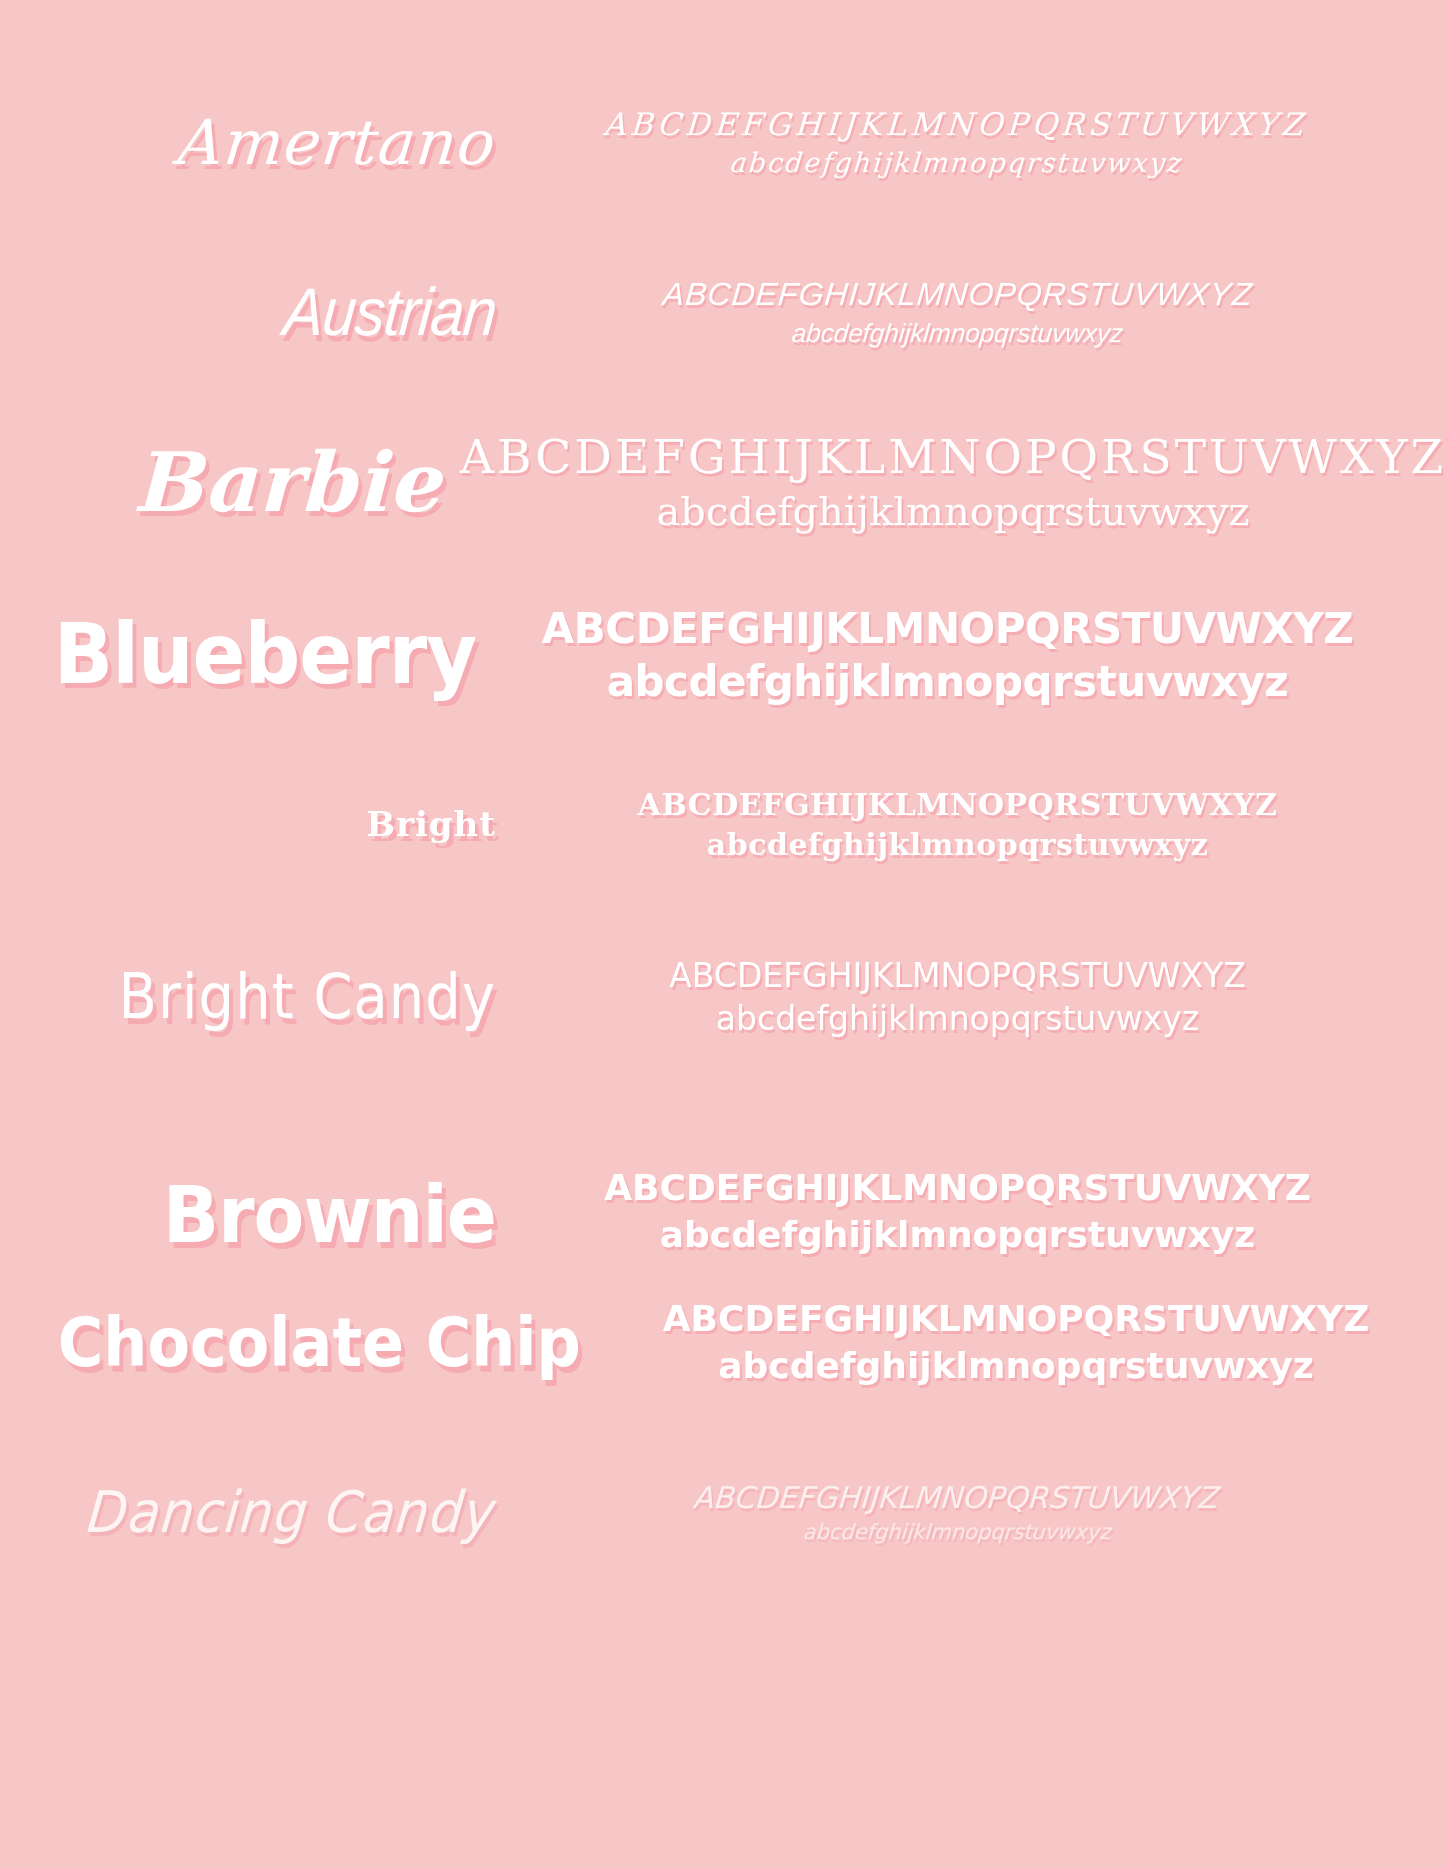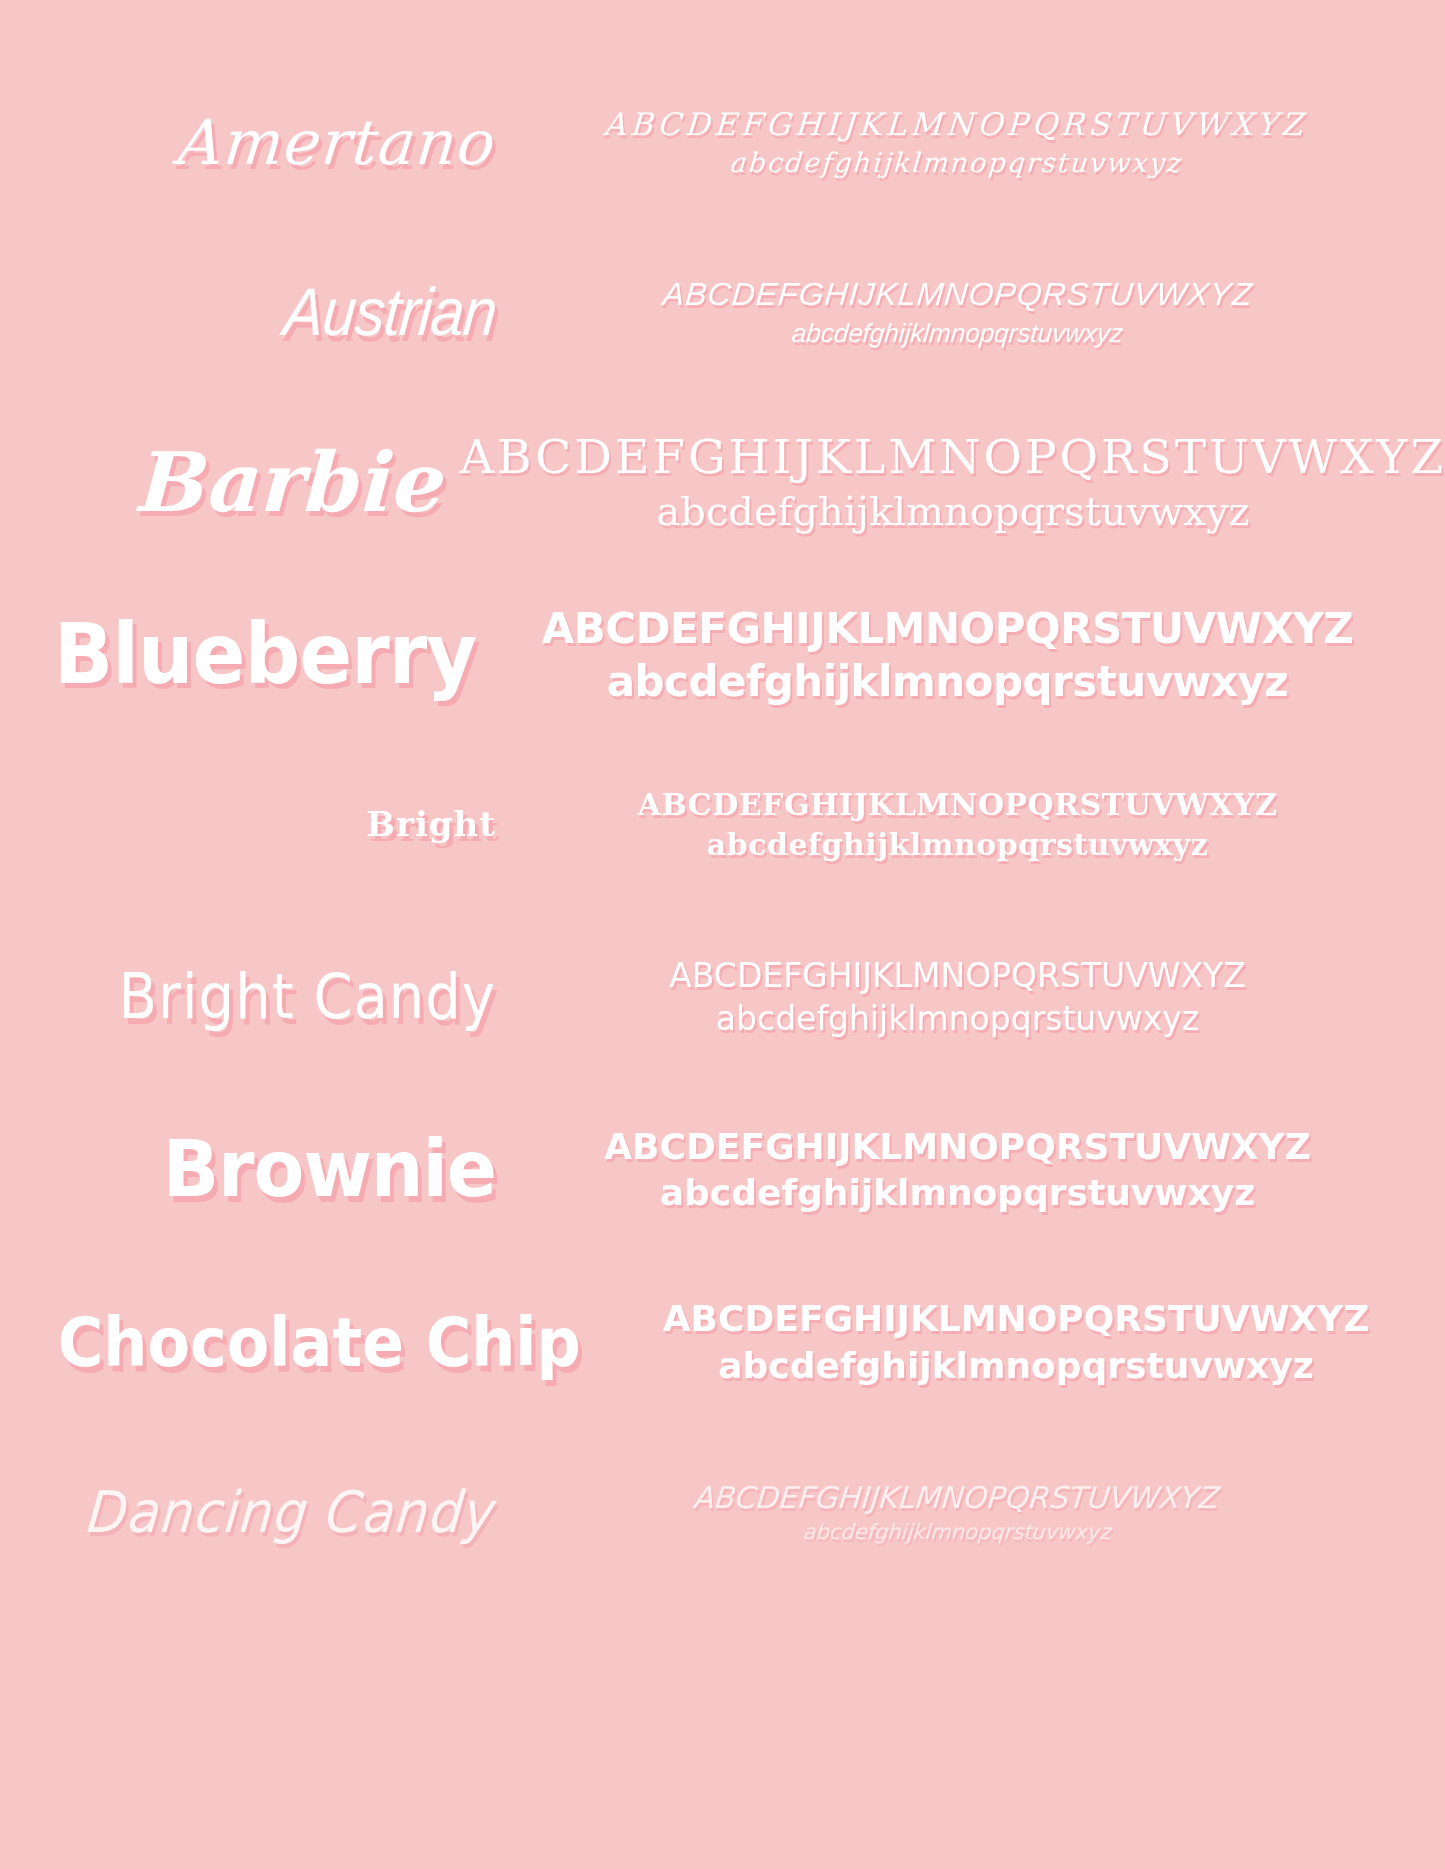--- a/index.html
+++ b/index.html
@@ -194,21 +194,21 @@
     letter-spacing: 0px;
   }
   #row-brightcandy .alpha-lower {
     font-family: "DejaVu Sans", sans-serif;
     font-weight: 400;
     font-size: 33px;
     letter-spacing: 0px;
   }
 
   
-  #row-brownie { height: 170px; }
+  #row-brownie { height: 170px; align-items: flex-end; }
   #row-brownie .name-text {
     font-family: "DejaVu Sans", sans-serif;
     font-weight: 700;
     font-size: 74px;
     letter-spacing: -1px;
     transform: scaleY(1.05);
   }
   #row-brownie .alpha-upper {
     font-family: "DejaVu Sans", sans-serif;
     font-weight: 700;

